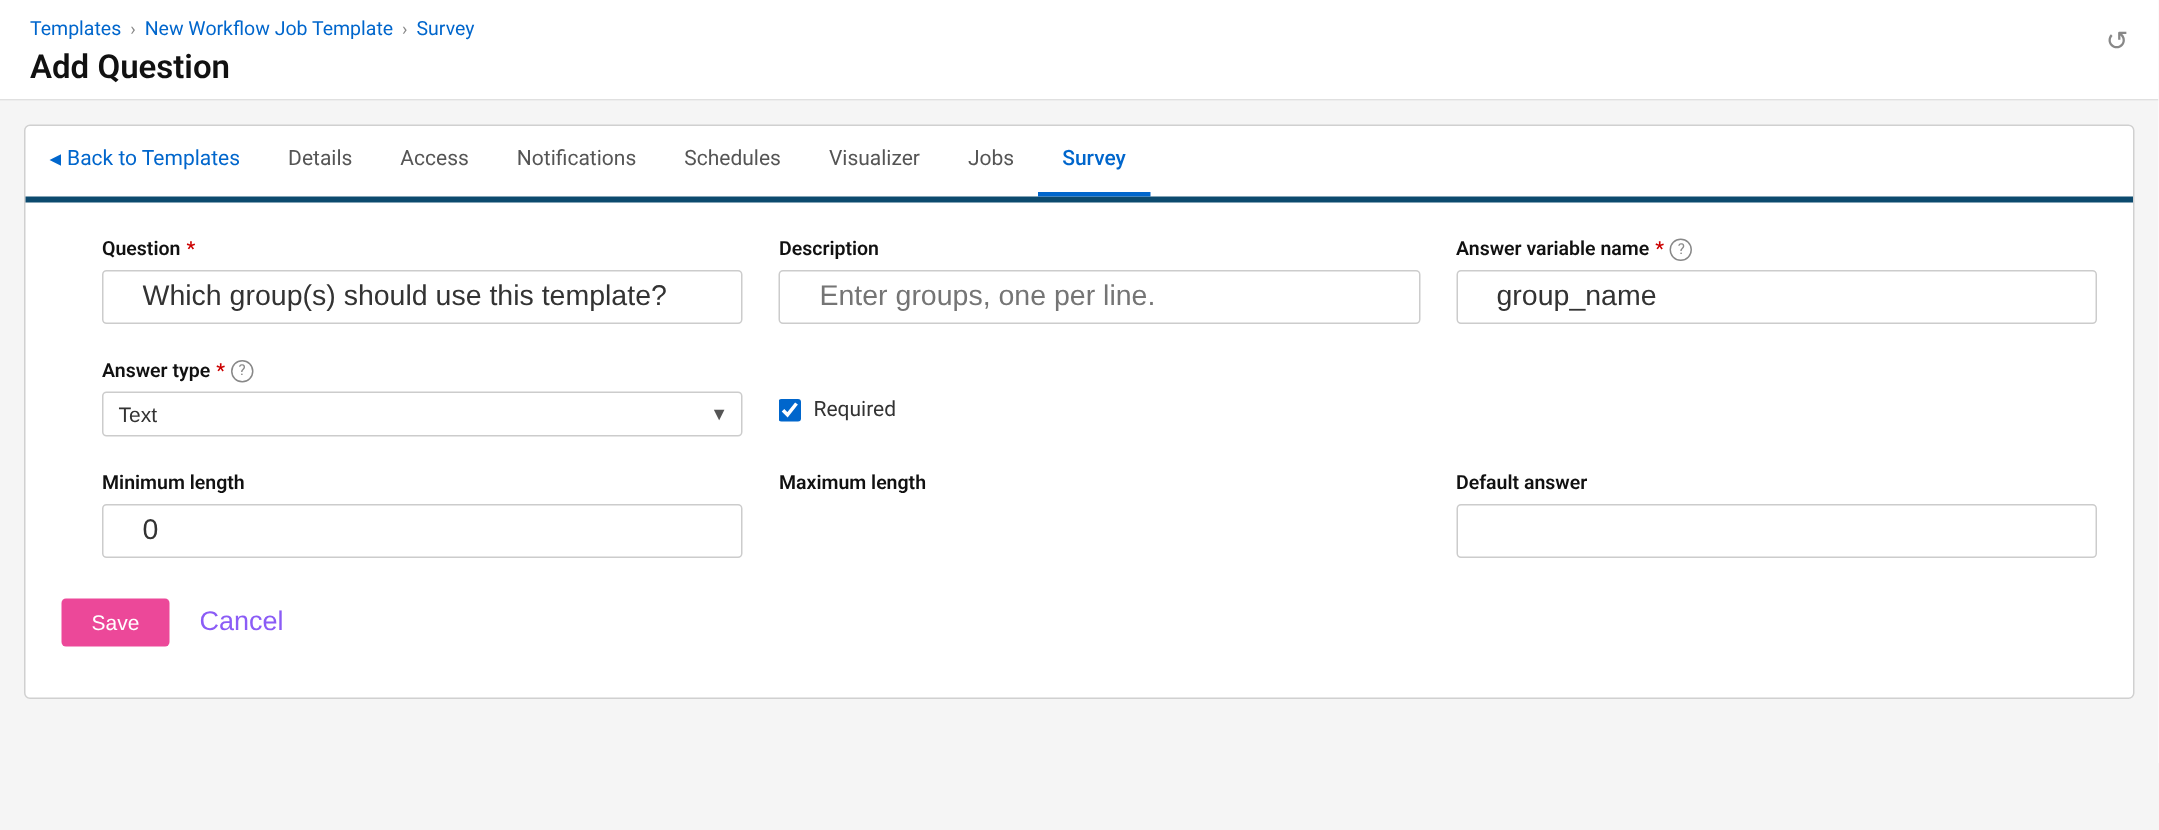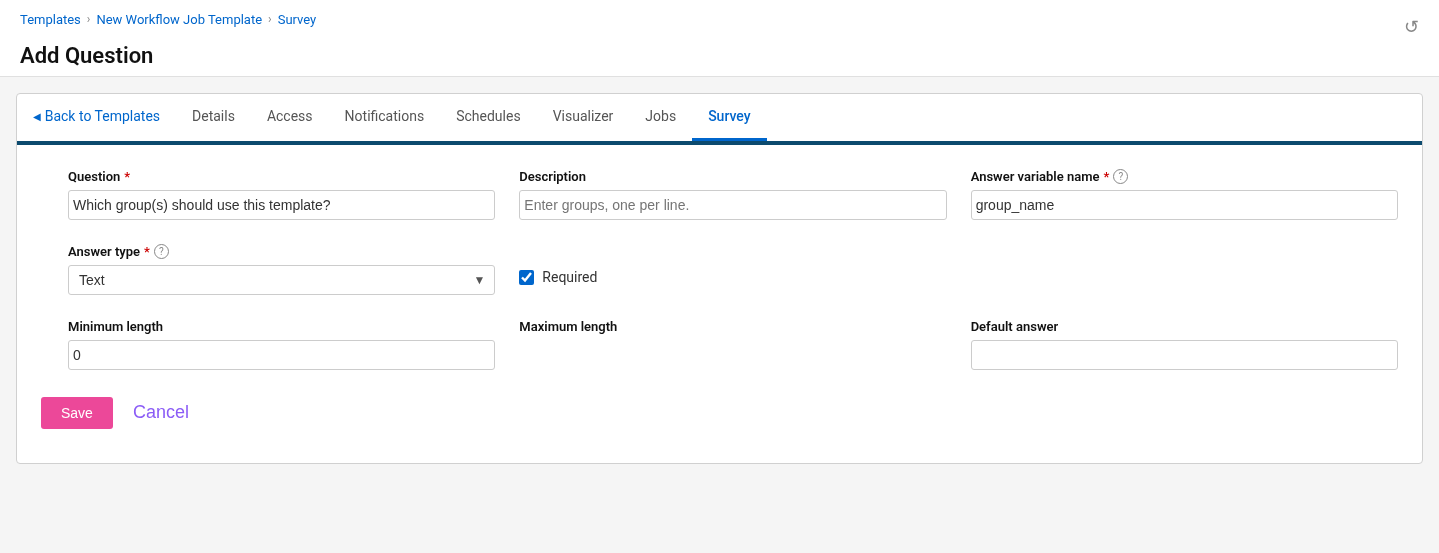--- a/index.html
+++ b/index.html
@@ -13,21 +13,21 @@
       background: #fff;
       padding: 12px 20px 8px 20px;
       border-bottom: 1px solid #e0e0e0;
       position: relative;
     }
     .breadcrumb {
       display: flex;
       align-items: flex-start;
       gap: 6px;
       font-size: 13px;
-      margin-bottom: 16px;
+      margin-bottom: 6px;
     }
     .breadcrumb a {
       color: #0066cc;
       text-decoration: none;
     }
     .breadcrumb-separator {
       color: #888;
       font-size: 12px;
     }
     .page-title {
@@ -115,24 +115,24 @@
       display: inline-flex;
       align-items: center;
       justify-content: center;
       font-size: 10px;
       color: #888;
       cursor: pointer;
       font-weight: normal;
     }
     .form-input {
       width: 100%;
-      padding: 6px 4px;
+      padding: 6px 26px;
       border: 1px solid #ccc;
       border-radius: 3px;
-      font-size: 14px;
+      font-size: 19px;
       color: #333;
       outline: none;
     }
     .select-wrapper {
       position: relative;
     }
     .select-wrapper select {
       width: 100%;
       padding: 6px 32px 6px 10px;
       border: 1px solid #ccc;

